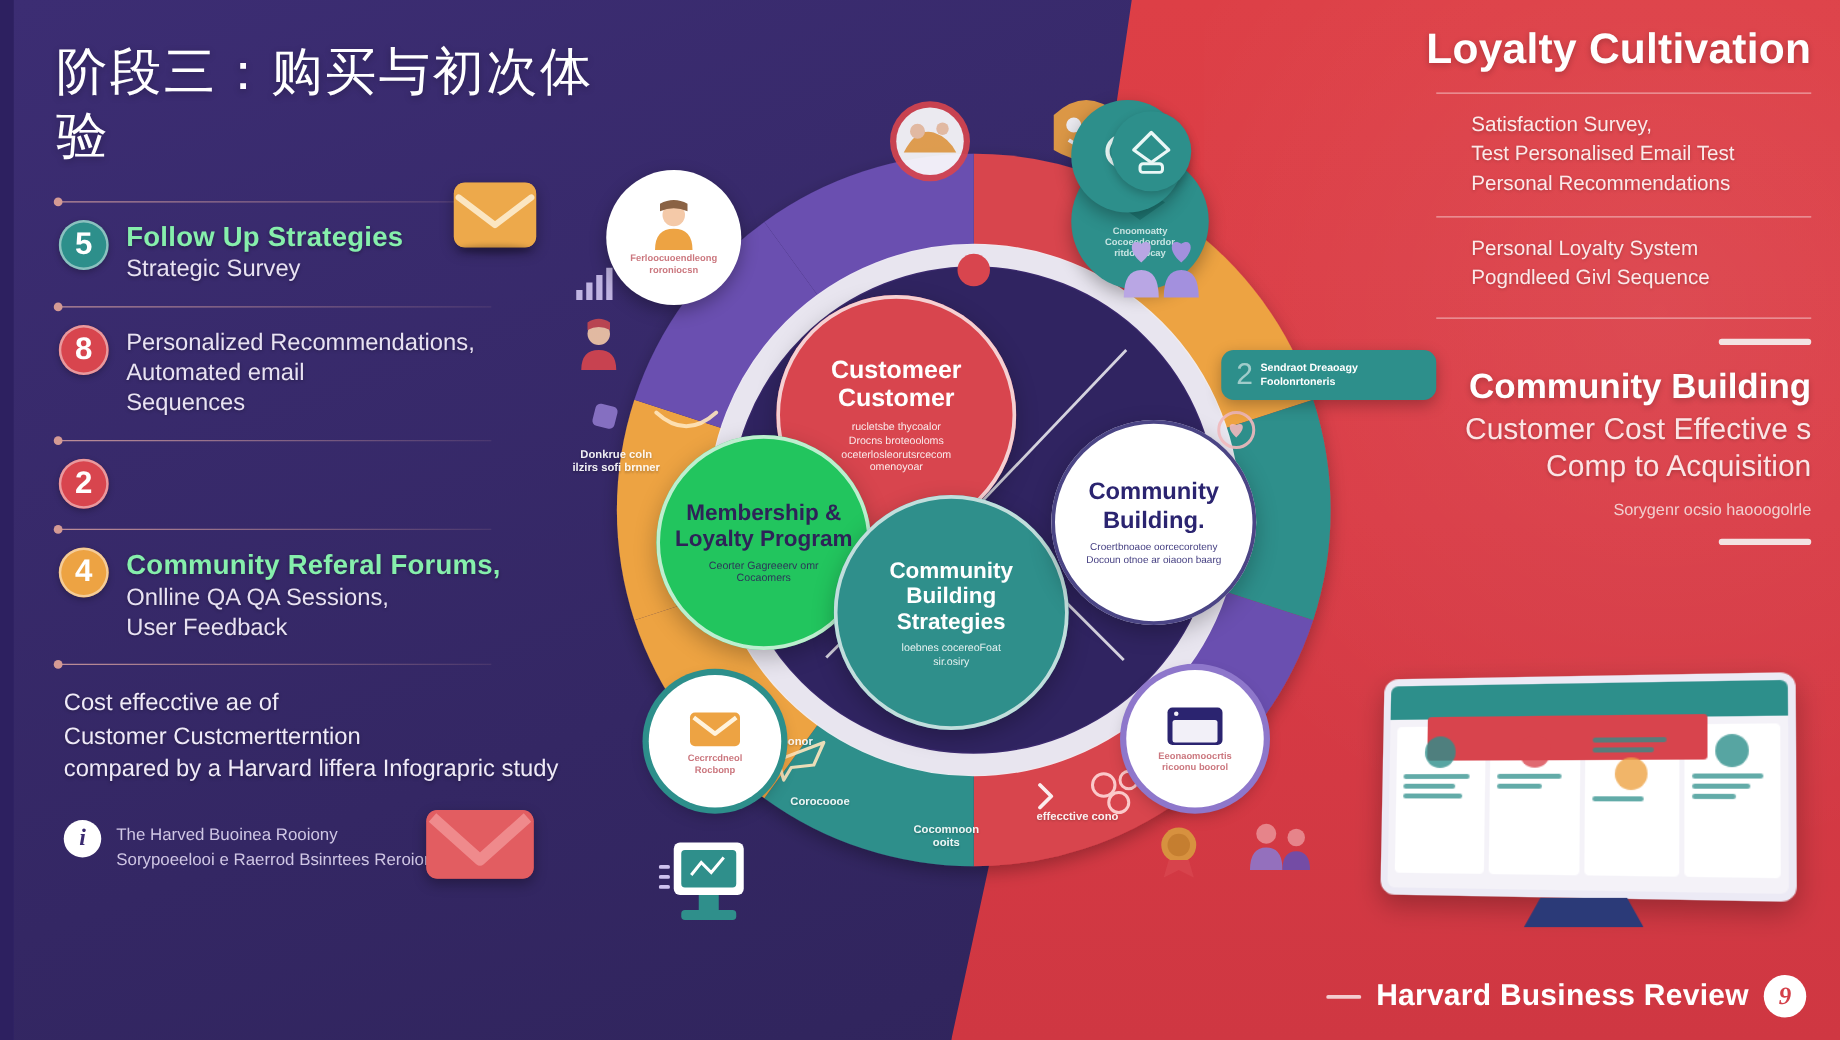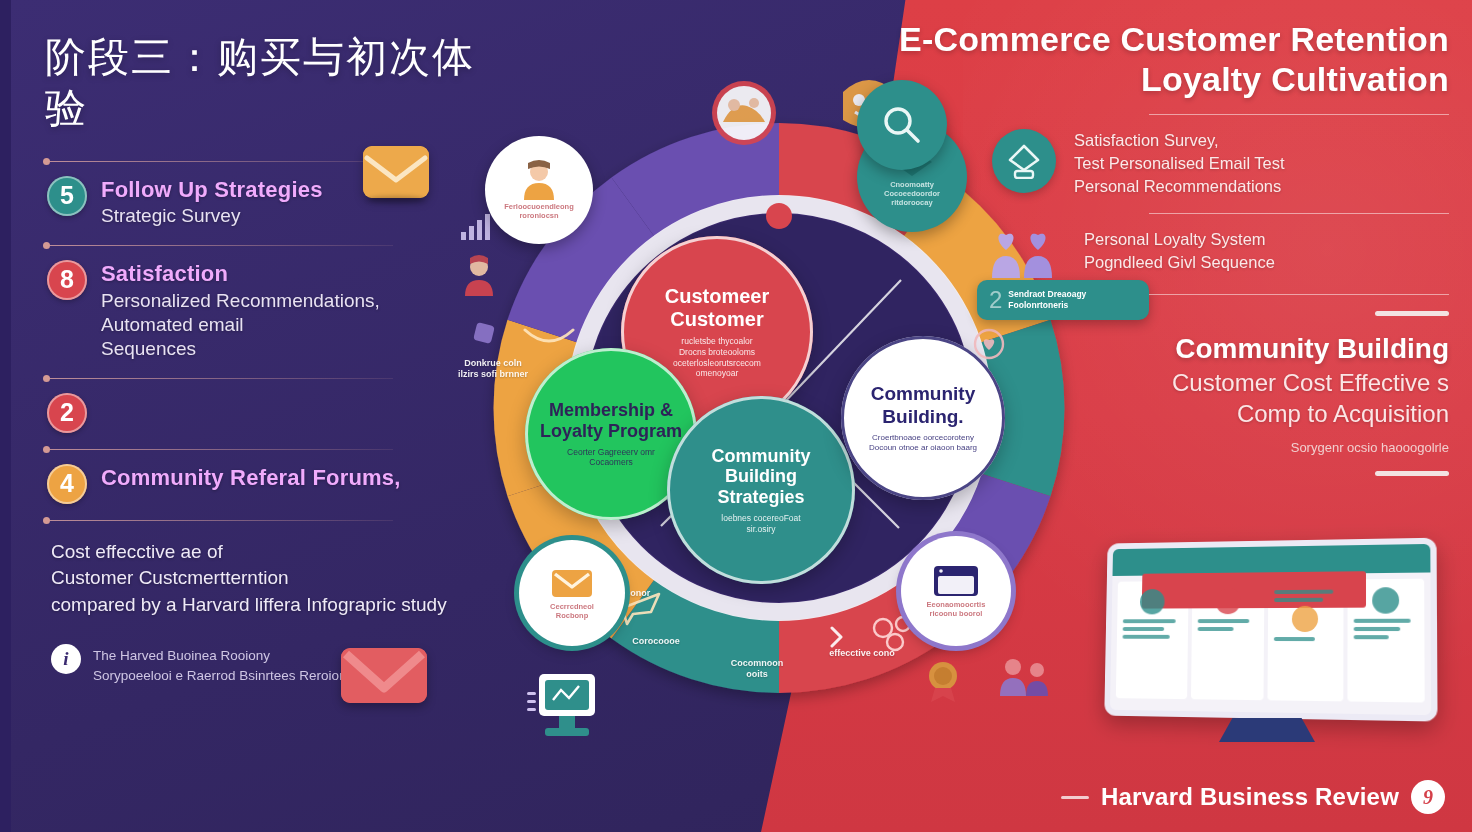--- a/index.html
+++ b/index.html
@@ -94,21 +94,21 @@
     display: flex;
     align-items: center;
     justify-content: center;
     color: #ffffff;
     font-size: 25px;
     font-weight: 700;
     box-shadow: inset 0 0 0 2px rgba(255,255,255,0.45), 0 2px 5px rgba(0,0,0,0.25);
   }
   .item-text { padding-top: 1px; }
   .item-head {
-    color: #f0abfc;
+    color: #86efac;
     font-size: 22px;
     font-weight: 700;
     line-height: 1.18;
     letter-spacing: 0.2px;
     text-shadow: 0 1px 3px rgba(0,0,0,0.3);
   }
   .item-sub {
     color: #e8e2f2;
     font-size: 19px;
     font-weight: 400;
@@ -178,21 +178,21 @@
   }
   .r-rule {
     height: 1px;
     background: rgba(255,255,255,0.5);
     margin: 14px 0 14px auto;
     width: 300px;
   }
   .r-row {
     display: flex;
     align-items: flex-start;
-    justify-content: center;
+    justify-content: space-between;
     gap: 18px;
   }
   .r-row-text {
     color: #fbe9e9;
     font-size: 16.5px;
     line-height: 1.42;
     text-align: left;
     width: 272px;
     text-shadow: 0 1px 3px rgba(0,0,0,0.2);
   }
@@ -484,39 +484,40 @@
         <div class="item-head">Follow Up Strategies</div>
         <div class="item-sub ml" style="white-space: pre-line;">Strategic Survey</div>
       </div>
     </div>
 
     <div class="divider"></div>
 
     <div class="list-item">
       <div class="num-badge" style="background:#d8454e">8</div>
       <div class="item-text">
-        <div class="item-head">Satisfaction</div>
         <div class="item-sub ml" style="white-space: pre-line;">Personalized Recommendations,
 Automated email
 Sequences</div>
       </div>
     </div>
 
     <div class="divider"></div>
 
     <div class="list-item">
       <div class="num-badge" style="background:#d8454e">2</div>
     </div>
 
     <div class="divider"></div>
 
     <div class="list-item">
       <div class="num-badge" style="background:#eda343">4</div>
       <div class="item-text">
         <div class="item-head">Community Referal Forums,</div>
+        <div class="item-sub ml" style="white-space: pre-line;">Onlline QA QA Sessions,
+User Feedback</div>
       </div>
     </div>
 
     <div class="divider"></div>
 
     <div class="left-note ml" style="white-space: pre-line;">Cost effecctive ae of
 Customer Custcmertterntion
 compared by a Harvard liffera Infograpric study</div>
 
     <div class="left-footer">
@@ -761,21 +762,20 @@
       <path d="M26 28 L34 18 L42 26 L52 14" fill="none" stroke="#ffffff" stroke-width="2.4"></path>
       <rect x="32" y="44" width="16" height="12" fill="#2f8f8b"></rect>
       <rect x="18" y="56" width="44" height="8" rx="3" fill="#2f8f8b"></rect>
       <rect x="0" y="20" width="9" height="3" rx="1.5" fill="#cfc3ef"></rect>
       <rect x="0" y="28" width="9" height="3" rx="1.5" fill="#cfc3ef"></rect>
       <rect x="0" y="36" width="9" height="3" rx="1.5" fill="#cfc3ef"></rect>
     </svg>
   </div>
 
   <div class="right-col">
-    <div class="right-title">E-Commerce Customer Retention</div>
     <div class="right-title">Loyalty Cultivation</div>
 
     <div class="r-rule"></div>
 
     <div class="r-row">
       <div class="teal-circle">
         <svg width="34" height="36" viewBox="0 0 34 36">
           <path d="M17 3 L31 17 L17 27 L3 17 Z" fill="none" stroke="#eaf7f6" stroke-width="2.6" stroke-linejoin="round"></path>
           <rect x="8" y="28" width="18" height="7" rx="2.5" fill="none" stroke="#eaf7f6" stroke-width="2.4"></rect>
         </svg>

